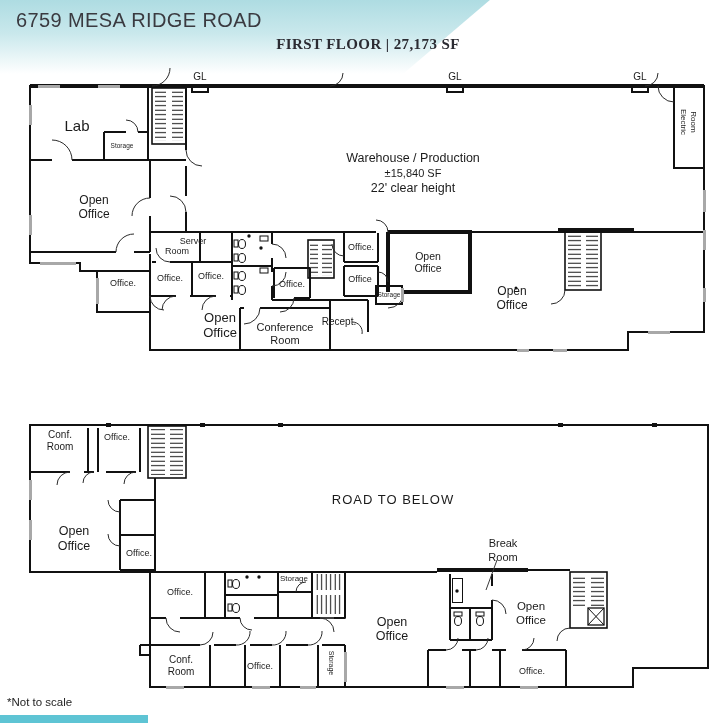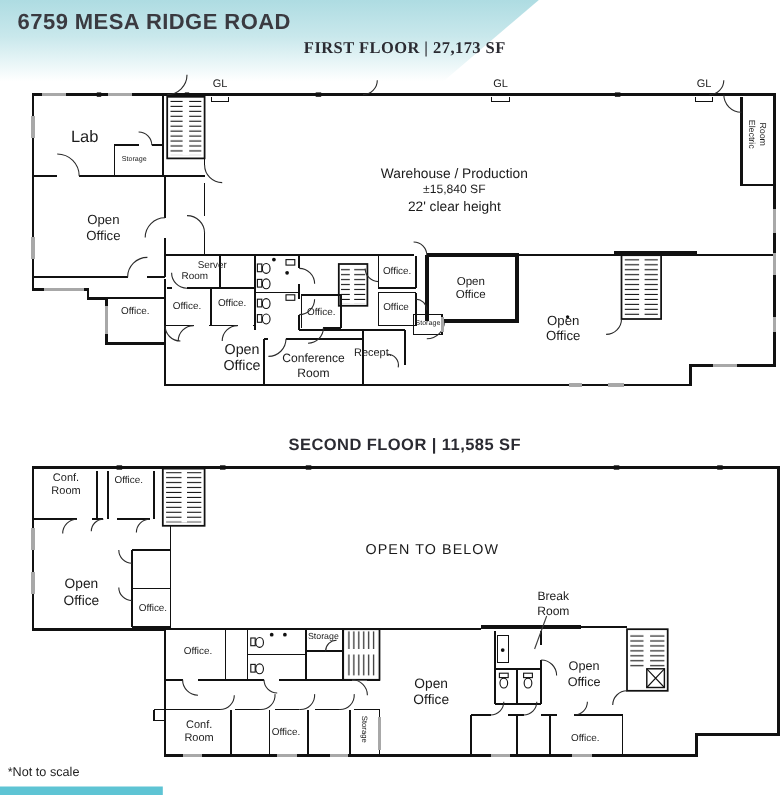--- a/index.html
+++ b/index.html
@@ -1,42 +1,41 @@
 <!DOCTYPE html>
 <html><head>
 <meta charset="utf-8">
 <style>
   html,body{margin:0;padding:0;background:#fff;}
   .page{position:relative;width:712px;height:723px;background:#fff;overflow:hidden;
         font-family:"Liberation Sans",sans-serif;}
   .header-banner{position:absolute;left:0;top:0;width:712px;height:74px;
         background:linear-gradient(180deg,#aedce2 0%,#c9e8ec 45%,rgba(255,255,255,0) 100%);
         clip-path:polygon(0 0,68.8% 0,56.6% 100%,0 100%);}
-  .page-title{position:absolute;left:16px;top:9px;margin:0;font-size:20px;font-weight:700;
+  .page-title{position:absolute;left:16px;top:9px;margin:0;font-size:20px;font-weight:400;
         color:#3a3a40;letter-spacing:.4px;}
   .floor-title{position:absolute;left:368px;transform:translateX(-50%);white-space:nowrap;
         font-size:15px;font-weight:700;color:#2b2b32;letter-spacing:.4px;}
   .floor-title.first{top:36px;font-family:Liberation Serif, serif;}
   .floor-title.second{top:396px;}
   .plan-svg{position:absolute;left:0;top:0;width:712px;height:723px;}
   #labels{position:absolute;left:0;top:0;width:712px;height:563px;pointer-events:none;}
   .room-label{position:absolute;white-space:nowrap;color:#1b1b1b;line-height:1;}
   .footnote{position:absolute;left:7px;top:696px;font-size:11.5px;color:#1e1e1e;}
   .footer-bar{position:absolute;left:0;top:715px;width:148px;height:8px;background:#5ec4d4;}
 </style>
 </head>
 <body>
 
 <div class="page">
 
   <div class="header-banner"></div>
   <h1 class="page-title">6759 MESA RIDGE ROAD</h1>
 
   <div class="floor-title first">FIRST FLOOR | 27,173 SF</div>
-  <div class="floor-title second">SECOND FLOOR | 11,585 SF</div>
 
   <svg class="plan-svg" viewBox="0 0 712 723" xmlns="http://www.w3.org/2000/svg">
     <defs>
       <pattern id="tH" width="6" height="4.5" patternUnits="userSpaceOnUse">
         <path d="M0 2.2 H6" stroke="#141414" stroke-width="1"></path>
       </pattern>
       <pattern id="tV" width="4.5" height="6" patternUnits="userSpaceOnUse">
         <path d="M2.2 0 V6" stroke="#141414" stroke-width="1"></path>
       </pattern>
     </defs>
@@ -269,21 +268,21 @@
       <span class="room-label" style="left: 220px; top: 332px; font-size: 13px; transform: translate(-50%, -50%) rotate(0deg);">Office</span>
       <span class="room-label" style="left: 285px; top: 327px; font-size: 11px; transform: translate(-50%, -50%) rotate(0deg); text-align: right;">Conference</span>
       <span class="room-label" style="left: 285px; top: 340px; font-size: 11px; transform: translate(-50%, -50%) rotate(0deg);">Room</span>
       <span class="room-label" style="left: 339px; top: 322px; font-size: 10px; transform: translate(-50%, -50%) rotate(0deg);">Recept.</span>
       <span class="room-label" style="left: 60px; top: 435px; font-size: 10px; transform: translate(-50%, -50%) rotate(0deg);">Conf.</span>
       <span class="room-label" style="left: 60px; top: 447px; font-size: 10px; transform: translate(-50%, -50%) rotate(0deg);">Room</span>
       <span class="room-label" style="left: 117px; top: 437px; font-size: 9px; transform: translate(-50%, -50%) rotate(0deg);">Office.</span>
       <span class="room-label" style="left: 74px; top: 531px; font-size: 12.5px; transform: translate(-50%, -50%) rotate(0deg);">Open</span>
       <span class="room-label" style="left: 74px; top: 546px; font-size: 12.5px; transform: translate(-50%, -50%) rotate(0deg);">Office</span>
       <span class="room-label" style="left: 139px; top: 553px; font-size: 9px; transform: translate(-50%, -50%) rotate(0deg);">Office.</span>
-      <span class="room-label" style="left: 393px; top: 499px; font-size: 13px; letter-spacing: 1px; transform: translate(-50%, -50%) rotate(0deg);">OPEN TO BELOW</span>
+      <span class="room-label" style="left: 393px; top: 499px; font-size: 13px; letter-spacing: 1px; transform: translate(-50%, -50%) rotate(0deg);">ROAD TO BELOW</span>
       <span class="room-label" style="left: 180px; top: 592px; font-size: 9px; transform: translate(-50%, -50%) rotate(0deg);">Office.</span>
       <span class="room-label" style="left: 294px; top: 579px; font-size: 8px; transform: translate(-50%, -50%) rotate(0deg);">Storage</span>
       <span class="room-label" style="left: 503px; top: 543px; font-size: 11px; transform: translate(-50%, -50%) rotate(0deg);">Break</span>
       <span class="room-label" style="left: 503px; top: 557px; font-size: 11px; transform: translate(-50%, -50%) rotate(0deg);">Room</span>
       <span class="room-label" style="left: 531px; top: 607px; font-size: 11.5px; transform: translate(-50%, -50%) rotate(0deg);">Open</span>
       <span class="room-label" style="left: 531px; top: 621px; font-size: 11.5px; transform: translate(-50%, -50%) rotate(0deg);">Office</span>
       <span class="room-label" style="left: 392px; top: 622px; font-size: 12.5px; transform: translate(-50%, -50%) rotate(0deg);">Open</span>
       <span class="room-label" style="left: 392px; top: 636px; font-size: 12.5px; transform: translate(-50%, -50%) rotate(0deg);">Office</span>
       <span class="room-label" style="left: 532px; top: 671px; font-size: 9px; transform: translate(-50%, -50%) rotate(0deg);">Office.</span>
       <span class="room-label" style="left: 181px; top: 660px; font-size: 10px; transform: translate(-50%, -50%) rotate(0deg);">Conf.</span>

